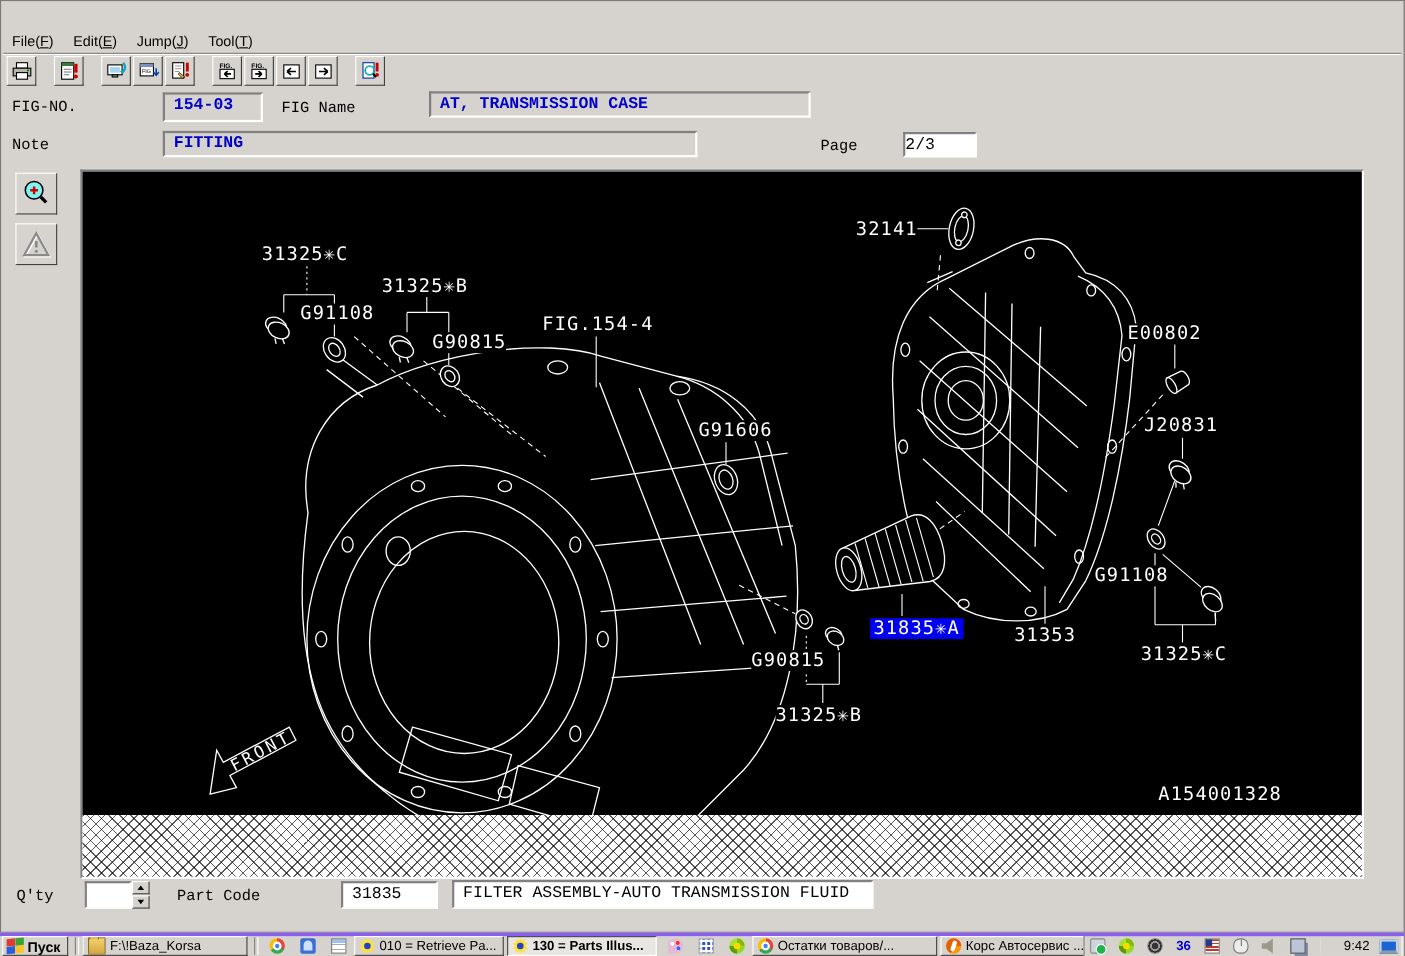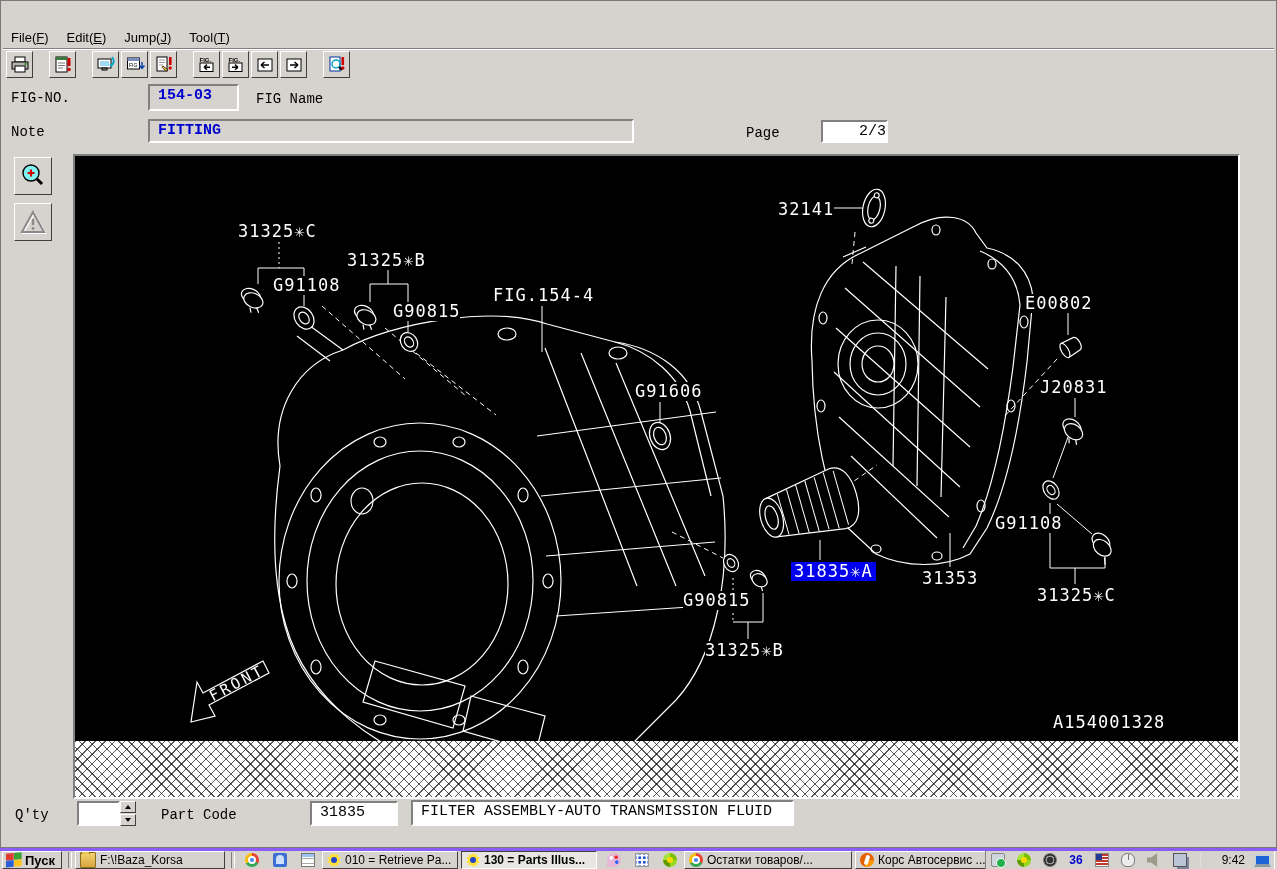--- a/index.html
+++ b/index.html
@@ -28,21 +28,21 @@
           border-color:#fff #404040 #404040 #fff;display:flex;align-items:center;
           justify-content:center;margin-right:2px;padding:0;}
   .tb-gap{width:14px;}
   
   .flabel{position:absolute;font:14px "Liberation Mono",monospace;color:#000;white-space:pre;}
   .ffield{position:absolute;background:#d6d3ce;border:2px solid;
           border-color:#808080 #fff #fff #808080;box-sizing:border-box;
           font:bold 15px "Liberation Mono",monospace;color:#0000cd;
           padding:1px 0 0 8px;white-space:pre;}
   .ffield.white{background:#fff;color:#000;font-weight:normal;}
-  .ffield.center{text-align:right;padding-left:0;}
+  .ffield.center{text-align:left;padding-left:0;}
   
   .side-btn{position:absolute;left:13px;width:38px;height:38px;background:#d6d3ce;
             border:1px solid;border-color:#fff #404040 #404040 #fff;
             display:flex;align-items:center;justify-content:center;padding:0;}
   
   .diagram{position:absolute;left:72px;top:153px;width:1167px;height:645px;
            border:2px solid;border-color:#808080 #fff #fff #808080;background:#fff;
            box-sizing:border-box;}
   .canvas{position:absolute;left:0;top:0;width:1163px;height:585px;background:#000;overflow:hidden;}
   .hatch{position:absolute;left:0;top:585px;width:1163px;height:56px;background-color:#fff;
@@ -231,20 +231,21 @@
           <path d="M12,12 l3,3" stroke="#000" stroke-width="2"></path>
           <rect x="14.5" y="2" width="2.6" height="8" fill="#cc0000"></rect>
           <circle cx="15.8" cy="13" r="1.7" fill="#cc0000"></circle>
         </svg>
       </button>
     </div>
 
     <span class="flabel" style="left:10px;top:89px;">FIG-NO.</span>
     <div class="ffield" style="left:147px;top:83px;width:91px;height:27px;">154-03</div>
     <span class="flabel" style="left:255px;top:90px;">FIG Name</span>
+    <div class="ffield" style="left:389px;top:82px;width:347px;height:24px;">AT, TRANSMISSION CASE</div>
 
     <span class="flabel" style="left:10px;top:123px;">Note</span>
     <div class="ffield" style="left:147px;top:118px;width:486px;height:24px;">FITTING</div>
     <span class="flabel" style="left:745px;top:124px;">Page</span>
     <div class="ffield white center" style="left:820px;top:119px;width:67px;height:23px;">2/3</div>
 
     <button class="side-btn" style="top:156px;">
       <svg width="30" height="30" viewBox="0 0 30 30">
         <circle cx="13" cy="12" r="8" fill="#7ff4f4" stroke="#000" stroke-width="1.4"></circle>
         <path d="M9.5,12 h7 M13,8.5 v7" stroke="#d00000" stroke-width="2.2"></path>

